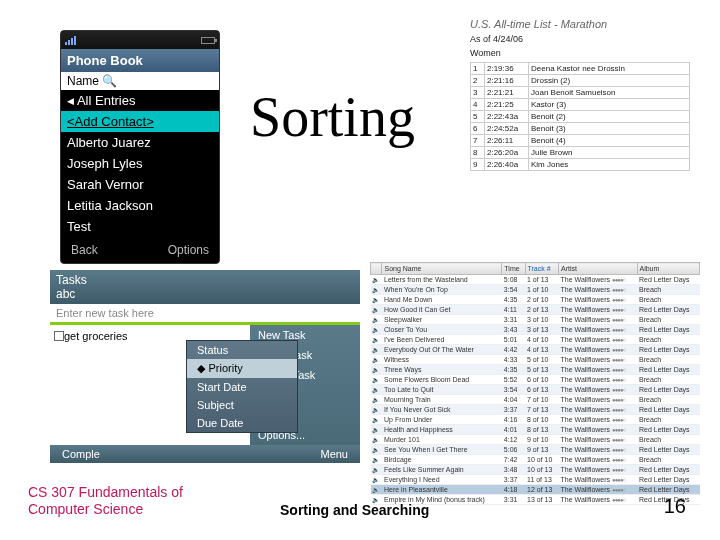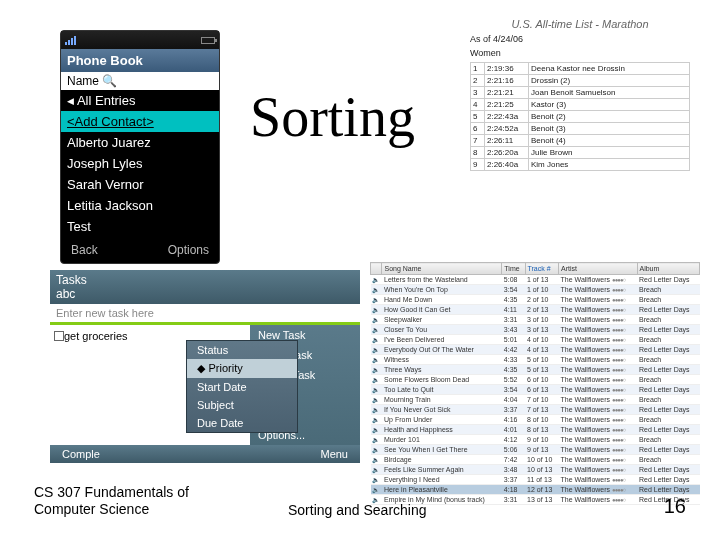--- a/index.html
+++ b/index.html
@@ -16,21 +16,21 @@
   .phone-row .tri { font-size: 9px; margin-right: 3px; }
   .phone-soft { display: flex; justify-content: space-between; padding: 6px 10px; color: #bbb; font-size: 12px; }
   .signal { display: inline-flex; align-items: flex-end; gap: 1px; }
   .signal span { width: 2px; background: #7af; }
   .batt { width: 14px; height: 7px; border: 1px solid #888; position: relative; }
   .batt::after { content:''; position:absolute; right:-3px; top:1px; width:2px; height:3px; background:#888; }
   
   .title { position: absolute; left: 250px; top: 85px; font: 56px 'Times New Roman', serif; color: #000; }
   
   .marathon { position: absolute; right: 30px; top: 18px; width: 220px; font-size: 9px; color: #222; }
-  .marathon-hd { color: #666; font: italic 11px Arial; text-align: center; }
+  .marathon-hd { color: #666; font: italic 11px Arial; text-align: left; }
   .marathon-sub { font-size: 9px; margin: 4px 0; }
   .marathon table { width: 100%; border-collapse: collapse; font-size: 8px; }
   .marathon td { border: 1px solid #ccc; padding: 1px 2px; overflow: hidden; white-space: nowrap; }
   .marathon td:first-child { width: 14px; }
   .marathon td:nth-child(2) { width: 44px; }
   
   .tasks { position: absolute; left: 50px; top: 270px; width: 310px; font-size: 11px; }
   .tasks-bar { background: linear-gradient(#5a7a8a,#3e5a68); color: #fff; padding: 3px 6px; display: flex; justify-content: space-between; font-size: 12px; flex-direction: column; }
   .tasks-new { background: #fff; color: #888; padding: 3px 6px; border-bottom: 3px solid #84cc16; }
   .tasks-body { display: flex; }
@@ -47,22 +47,22 @@
   .itunes { position: absolute; right: 20px; top: 262px; width: 330px; font-size: 7px; color: #333; }
   .itunes table { width: 100%; border-collapse: collapse; }
   .itunes th { background: linear-gradient(#f4f4f4,#ddd); border: 1px solid #bbb; padding: 2px; font-size: 7px; text-align: left; font-weight: normal; }
   .itunes th.sort { color: #1a5fb4; }
   .itunes td { padding: 1px 2px; border-bottom: 1px solid #eee; overflow: hidden; white-space: nowrap; }
   .itunes tr:nth-child(even) td { background: #eef3fa; }
   .itunes tr.hl td { background: #b8cde0; }
   .spk { color: #888; font-size: 6px; }
   .star { color: #888; font-size: 6px; letter-spacing: -1px; }
   
-  .foot-l { position: absolute; left: 28px; bottom: 22px; font-size: 14px; color: #000000; line-height: 1.2; margin-left: 6px; }
-  .foot-c { position: absolute; left: 288px; bottom: 22px; font-size: 14px; color: #000; }
+  .foot-l { position: absolute; left: 28px; bottom: 22px; font-size: 14px; color: #be185d; line-height: 1.2; }
+  .foot-c { position: absolute; left: 280px; bottom: 22px; font-size: 14px; color: #000; font-weight: bold; }
   .foot-r { position: absolute; right: 34px; bottom: 22px; font-size: 20px; color: #000; }
 </style>
 </head>
 <body>
 <div class="slide">
 
 <div class="phone">
   <div class="phone-status">
     <span class="signal">
           <span style="height:3px"></span>

